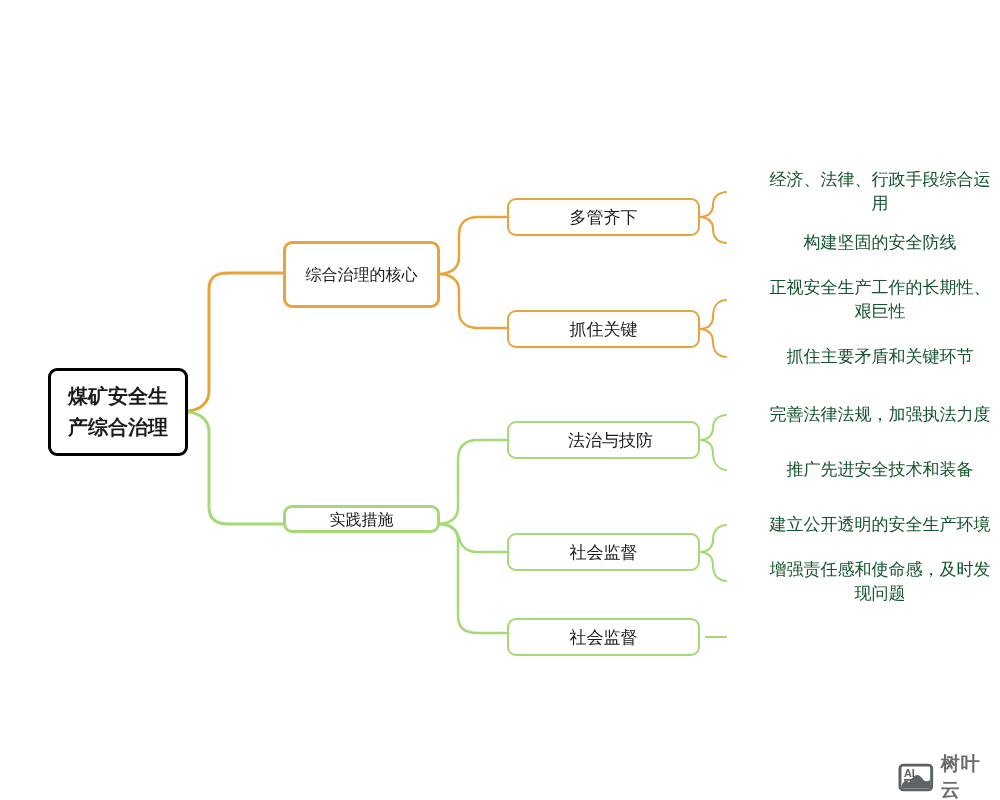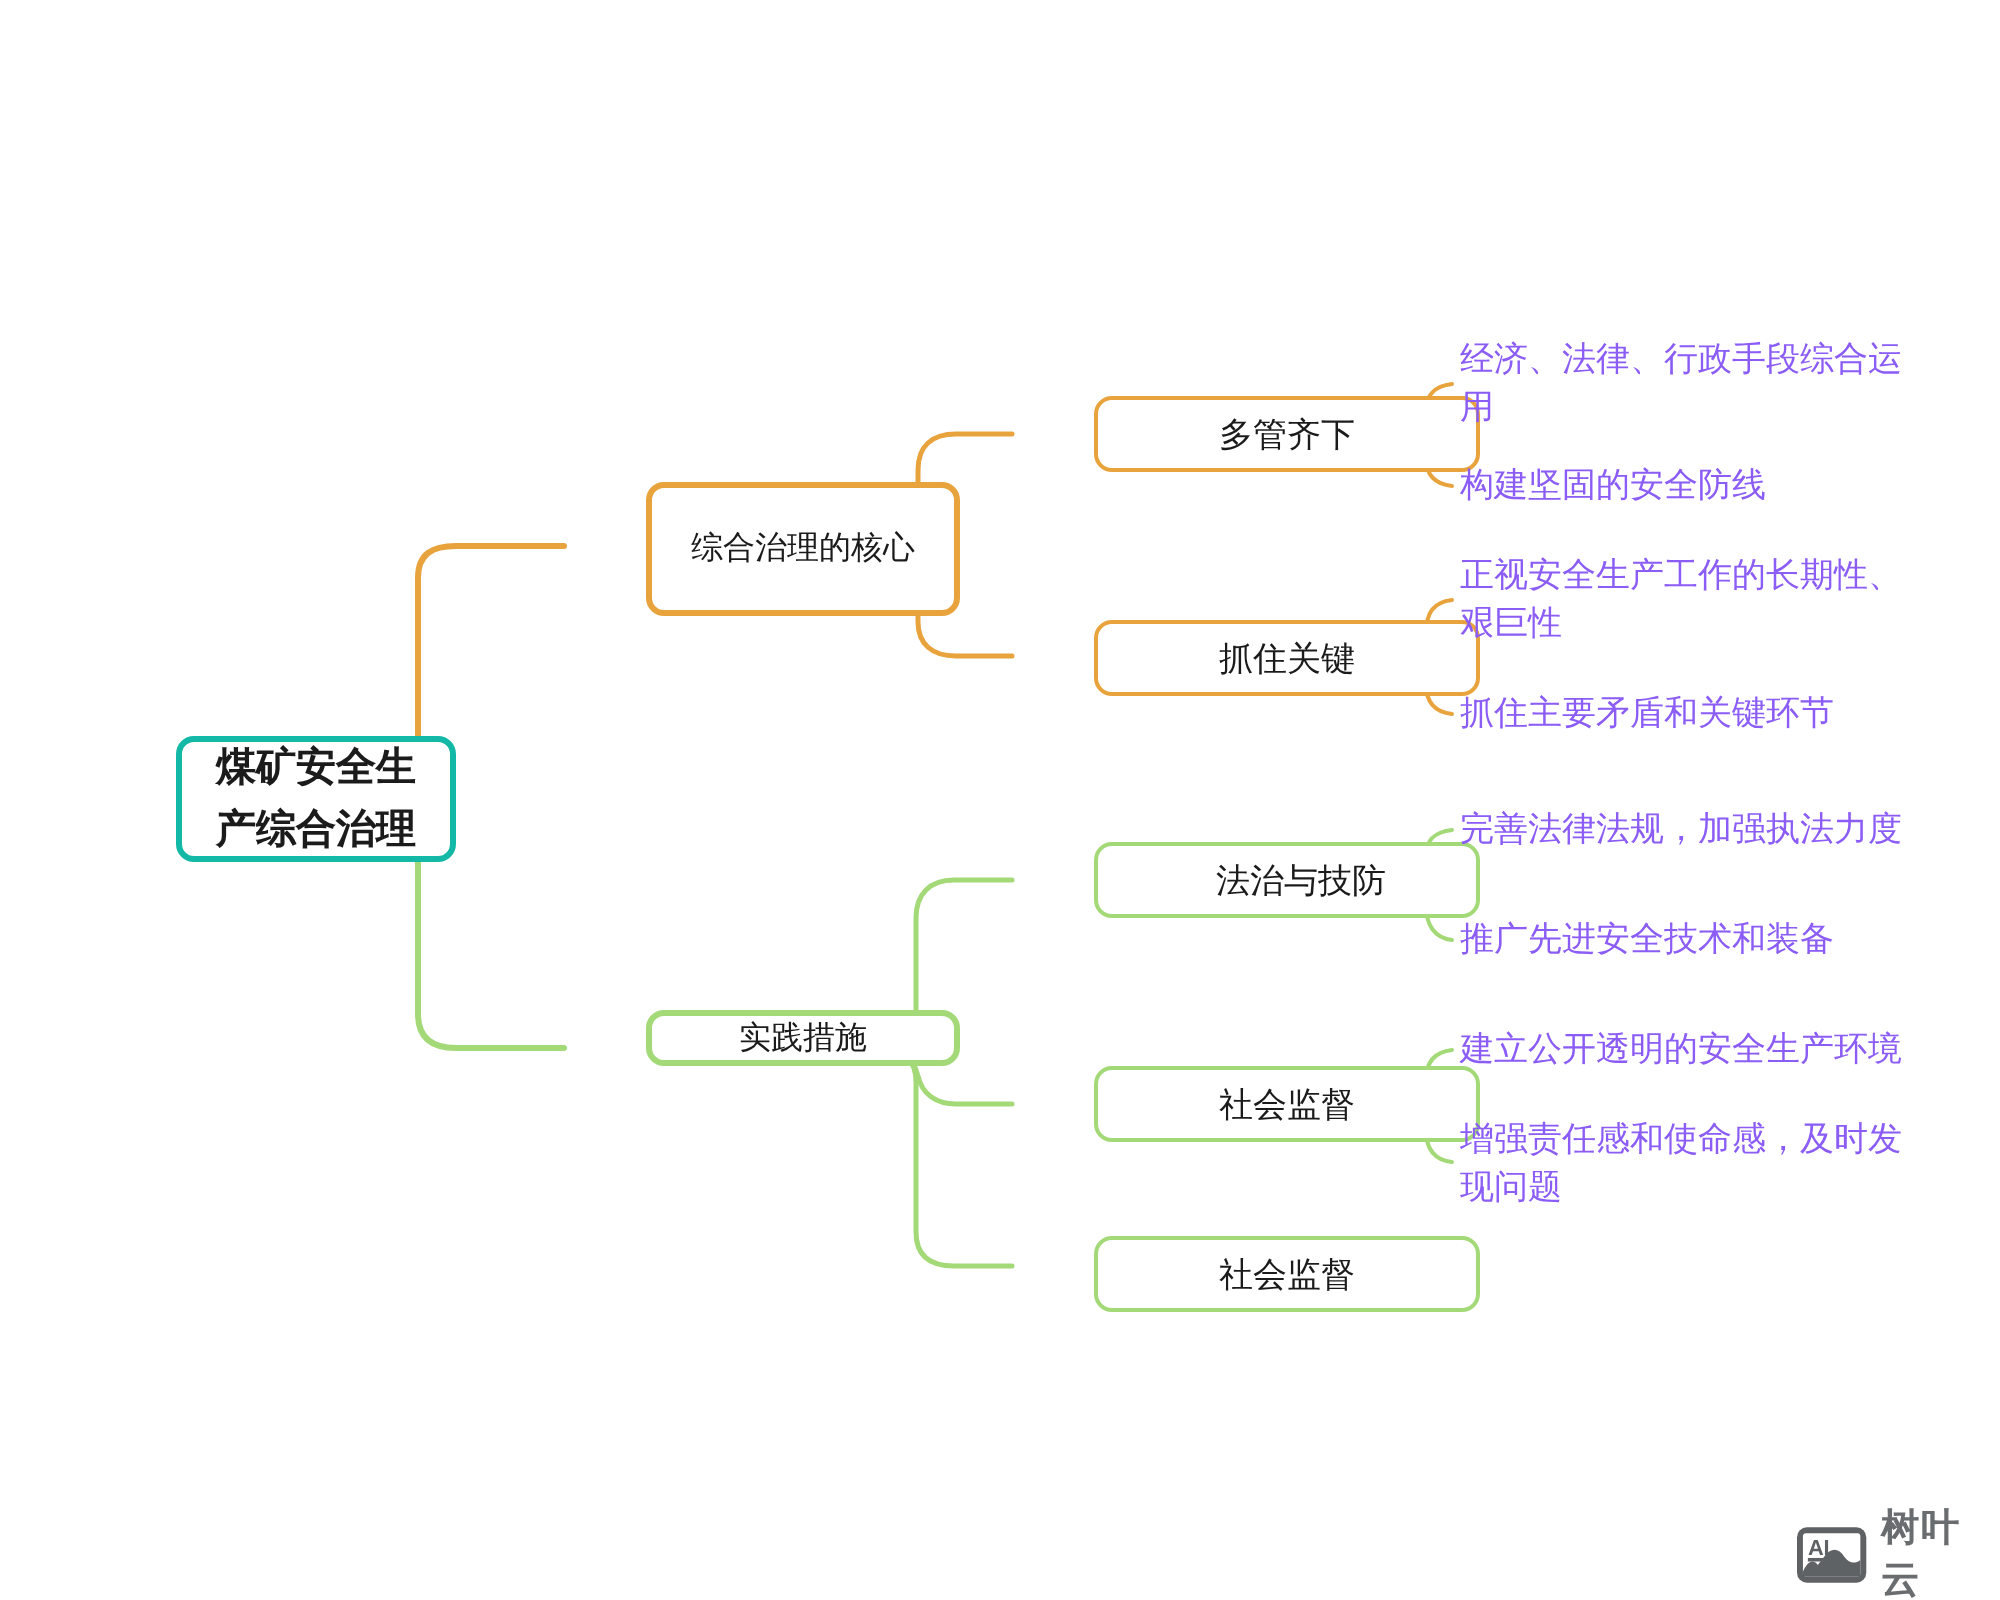--- a/index.html
+++ b/index.html
@@ -6,39 +6,39 @@
   .canvas{
     position:relative;width:1000px;height:800px;background:#ffffff;
     overflow:hidden;font-family:"Liberation Serif","DejaVu Serif",serif;
   }
   .connectors{position:absolute;left:0;top:0;width:1000px;height:800px;}
   .connectors path, .connectors line{fill:none;stroke-linecap:round;stroke-linejoin:round;}
 
   .node{
     position:absolute;display:flex;align-items:center;justify-content:center;
     text-align:center;background:#ffffff;box-sizing:border-box;
-    border-radius:9px;color:#1b1b1b;cursor:default;margin-left:40px;
+    border-radius:9px;color:#1b1b1b;cursor:default;
   }
   .root{
-    left:48px;top:368px;width:140px;height:63px;
-    border:3px solid #14b8a6;font-size:20px;font-weight:bold;line-height:31px;padding:0 14px;
+    left:48px;top:368px;width:140px;height:88px;
+    border:3px solid #000000;font-size:20px;font-weight:bold;line-height:31px;padding:0 14px;
   }
   .branch{left:283px;width:157px;border:3px solid #E8A33C;font-size:16px;line-height:27px;}
   .b-core{top:241px;height:67px;padding:0 18px;}
   .b-practice{top:505px;height:28px;border-color:#A3D977;}
   .sub{left:507px;width:193px;height:38px;border:2.5px solid #E8A33C;font-size:17px;}
   .s-multi{top:198px;}
   .s-key{top:310px;}
   .s-law{top:421px;border-color:#A3D977;padding-left:14px;}
   .s-social{top:533px;border-color:#A3D977;}
   .s-book{top:618px;border-color:#A3D977;}
 
   .leaf{
-    position:absolute;left:730px;width:236px;font-size:17px;line-height:24px;
-    color:#8b5cf6;text-align:left;
+    position:absolute;left:762px;width:236px;font-size:17px;line-height:24px;
+    color:#14532d;text-align:center;
   }
   .l1{top:168px}.l2{top:231px}.l3{top:276px}.l4{top:345px}
   .l5{top:403px}.l6{top:458px}.l7{top:513px}.l8{top:558px}.l9{top:613px}
 
   .watermark{
     position:absolute;left:898px;top:751px;display:flex;align-items:center;gap:6px;
     font-family:"Liberation Sans","DejaVu Sans",sans-serif;
   }
   .watermark .wm-label{font-size:19px;font-weight:bold;color:#6A6D6F;letter-spacing:1px;}
 </style>

